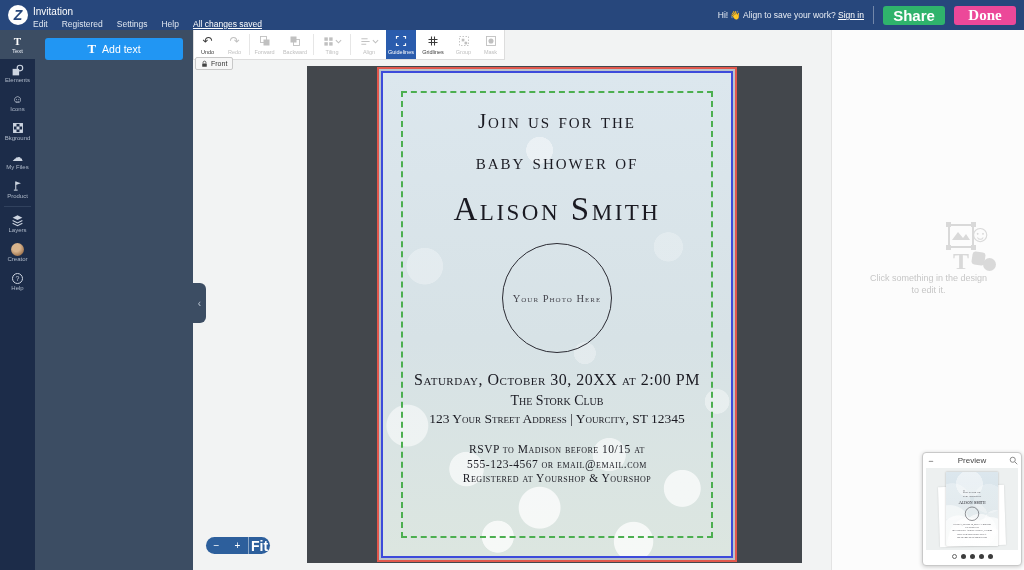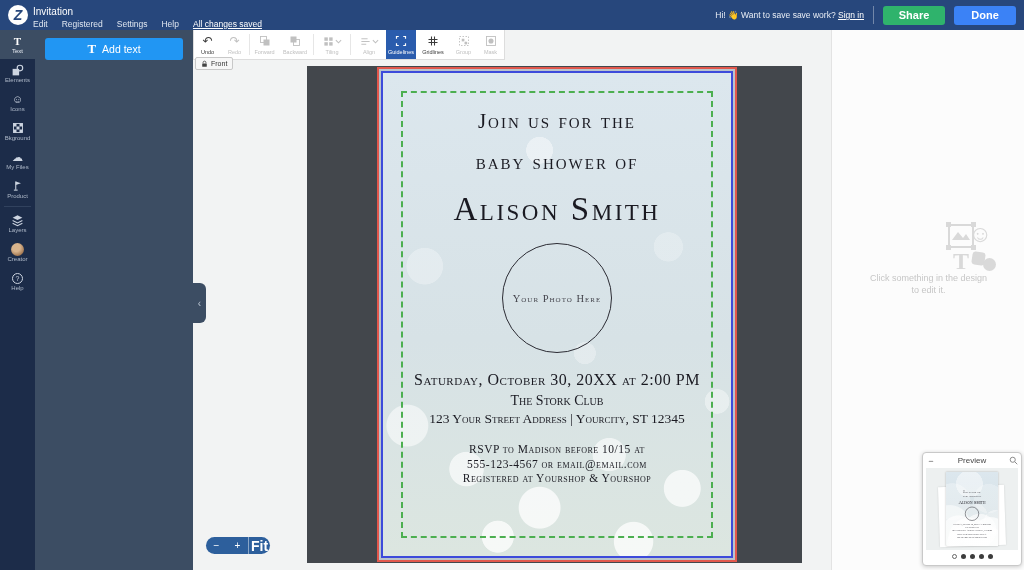--- a/index.html
+++ b/index.html
@@ -9,23 +9,23 @@
   
   .header { position:absolute; left:0; top:0; width:1024px; height:30px; background:#27477C; z-index:30; }
   .logo { position:absolute; left:8px; top:5px; width:20px; height:20px; border-radius:50%; background:#fff; color:#27477C; font-weight:bold; font-style:italic; font-size:14px; display:flex; align-items:center; justify-content:center; }
   .app-title { position:absolute; left:33px; top:6px; color:#fff; font-size:10px; }
   .menubar { position:absolute; left:33px; top:19px; display:flex; gap:14px; color:#dfe6f0; font-size:8.5px; }
   .menubar .saved { text-decoration:underline; color:#fff; }
   .header-right { position:absolute; right:8px; top:0; height:30px; display:flex; align-items:center; gap:9px; }
   .signin-txt { color:#e8edf5; font-size:8.5px; }
   .signin-txt a { color:#fff; text-decoration:underline; cursor:pointer;text-align:right; }
   .hdr-divider { width:1px; height:18px; background:rgba(255,255,255,.35); }
-  .hdr-btn { width:62px; height:19px; border:none; border-radius:3px; color:#fff; font-size:11px; font-weight:bold; display:flex; align-items:center; justify-content:center; cursor:pointer; }
+  .hdr-btn { width:62px; height:19px; border:none; border-radius:3px; color:#fff; font-size:15px; font-weight:bold; display:flex; align-items:center; justify-content:center; cursor:pointer; }
   .share { background:#2FB36C; }
-  .done { background:#3b82f6; }
+  .done { background:#ec4899;font-family:Liberation Serif, serif; }
 
   
   .rail { position:absolute; left:0; top:30px; width:35px; height:540px; background:#1C2C49; z-index:20; }
   .rail-item { width:35px; height:29px; display:flex; flex-direction:column; align-items:center; justify-content:center; gap:1px; color:#cdd5e1; cursor:pointer; }
   .rail-item.selected { background:#3C4D63; color:#fff; }
   .rail-item .ric { font-size:11px; line-height:11px; height:12px; display:flex; align-items:center; justify-content:center; }
   .rail-item .rlabel { font-size:6px; color:#aeb9c9; }
   .rail-item.selected .rlabel { color:#e8edf4; }
   .rail-sep { height:1px; background:#31425e; margin:2px 4px; }
   .avatar-dot { width:13px; height:13px; border-radius:50%; background:radial-gradient(circle at 40% 35%, #d8b48d 0 35%, #a67c56 70%, #6f5138 100%); }
@@ -126,21 +126,21 @@
   <div class="logo">Z</div>
   <div class="app-title">Invitation</div>
   <div class="menubar">
     <span>Edit</span>
     <span>Registered</span>
     <span>Settings</span>
     <span>Help</span>
     <span class="saved">All changes saved</span>
   </div>
   <div class="header-right">
-    <span class="signin-txt"><span>Hi! 👋 Want to save save work?</span> <a>Sign in</a></span>
+    <span class="signin-txt"><span>Hi! 👋 Align to save your work?</span> <a>Sign in</a></span>
     <div class="hdr-divider"></div>
     <button class="hdr-btn share">Share</button>
     <button class="hdr-btn done">Done</button>
   </div>
 </div>
 
 <div class="rail">
   <div class="rail-item selected">
     <span class="ric ticon">T</span>
     <span class="rlabel">Text</span>

